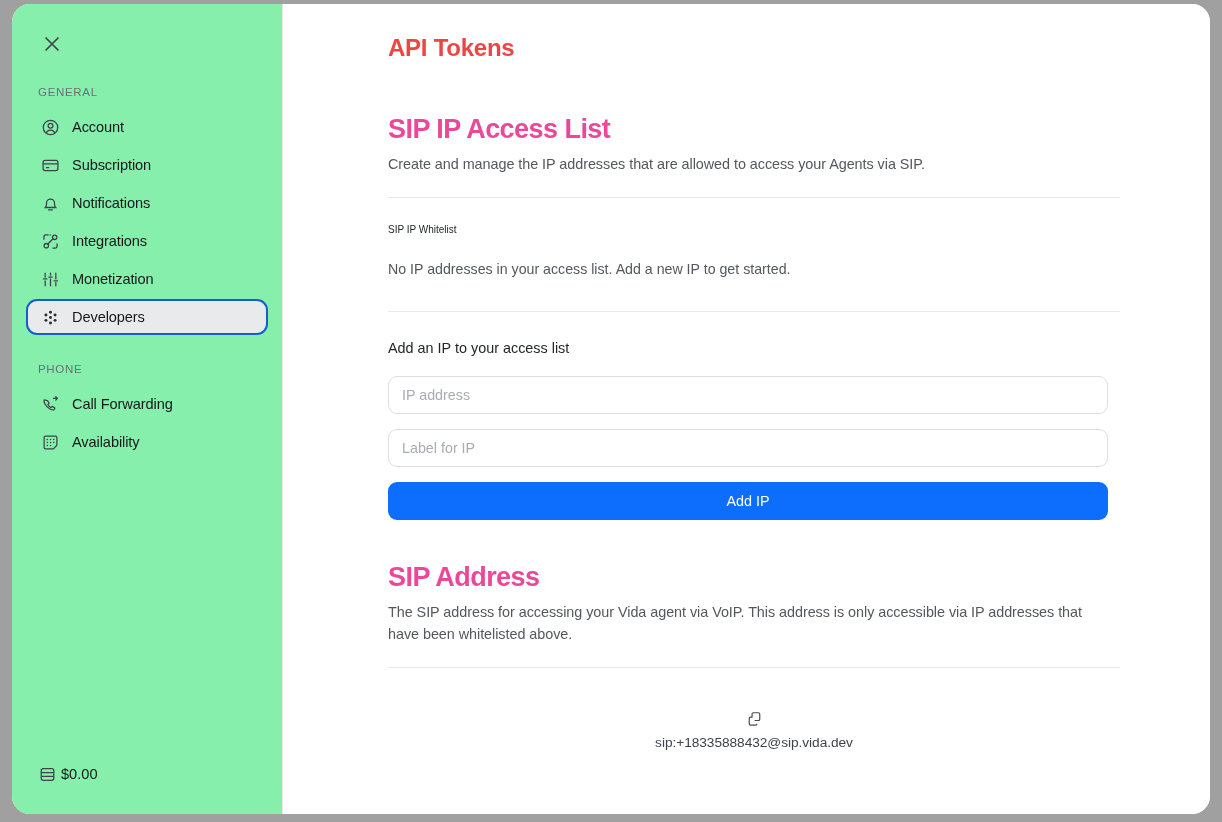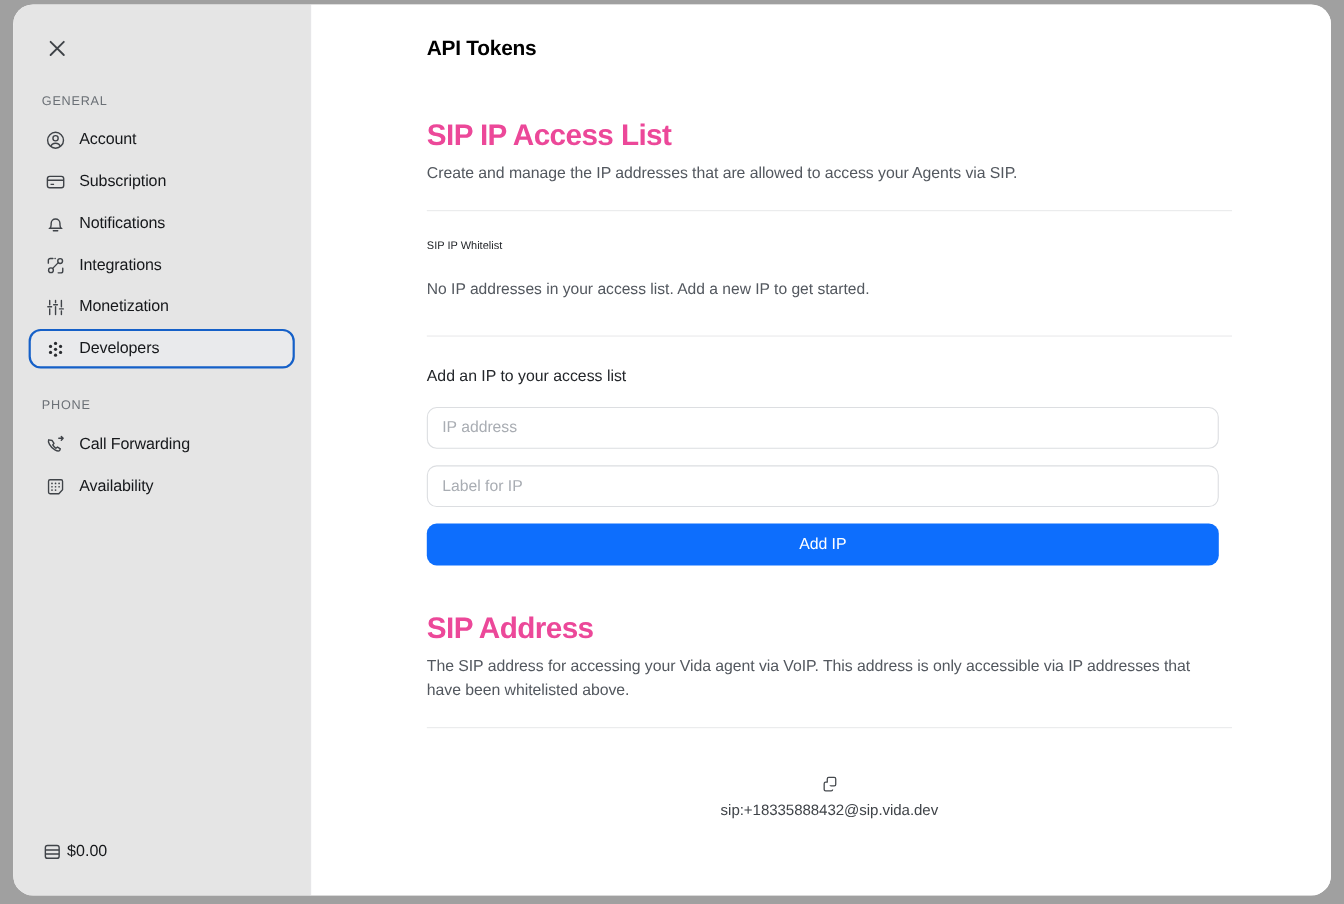--- a/index.html
+++ b/index.html
@@ -26,21 +26,21 @@
     background: #ffffff;
     border-radius: 18px;
     overflow: hidden;
     display: flex;
   }
 
   
   .sidebar {
     width: 271px;
     flex: 0 0 271px;
-    background: #e5e5e5;
+    background: #86efac;
     border-right: 1px solid #e6e7e9;
     display: flex;
     flex-direction: column;
     padding: 0;
   }
 
   .sidebar-top {
     padding: 26px 0 0 26px;
     height: 64px;
   }
@@ -136,23 +136,23 @@
     position: relative;
     background: #ffffff;
     overflow: hidden;
   }
 
   .content-inner {
     padding: 30px 90px 0 105px;
   }
 
   .page-title {
-    font-size: 19px;
+    font-size: 24px;
     font-weight: 700;
-    color: #000000;
+    color: #ef4444;
     letter-spacing: -0.25px;
     margin-bottom: 52px;
   }
 
   .section-title {
     font-size: 27px;
     font-weight: 700;
     color: #ec4899;
     letter-spacing: -0.55px;
     margin-bottom: 9px;

